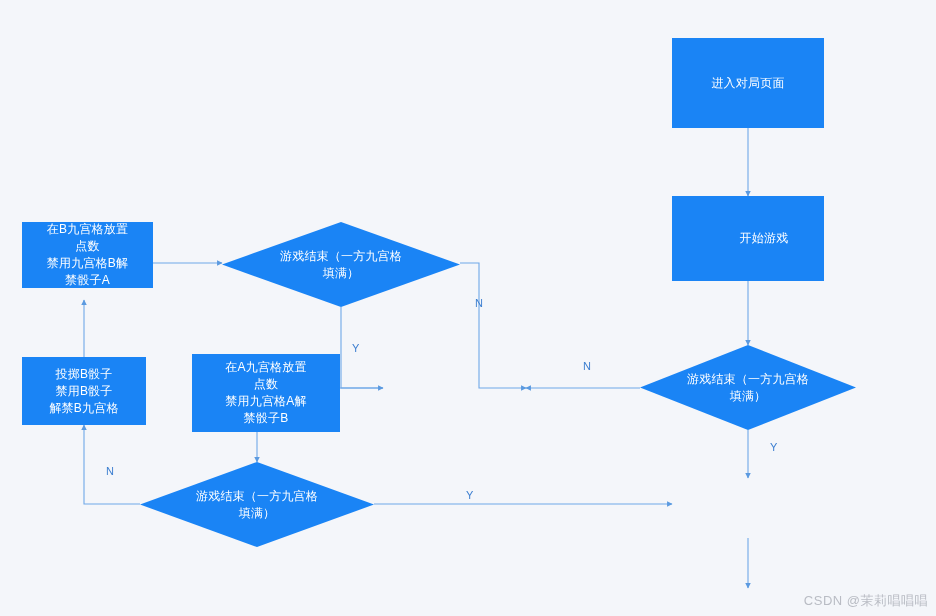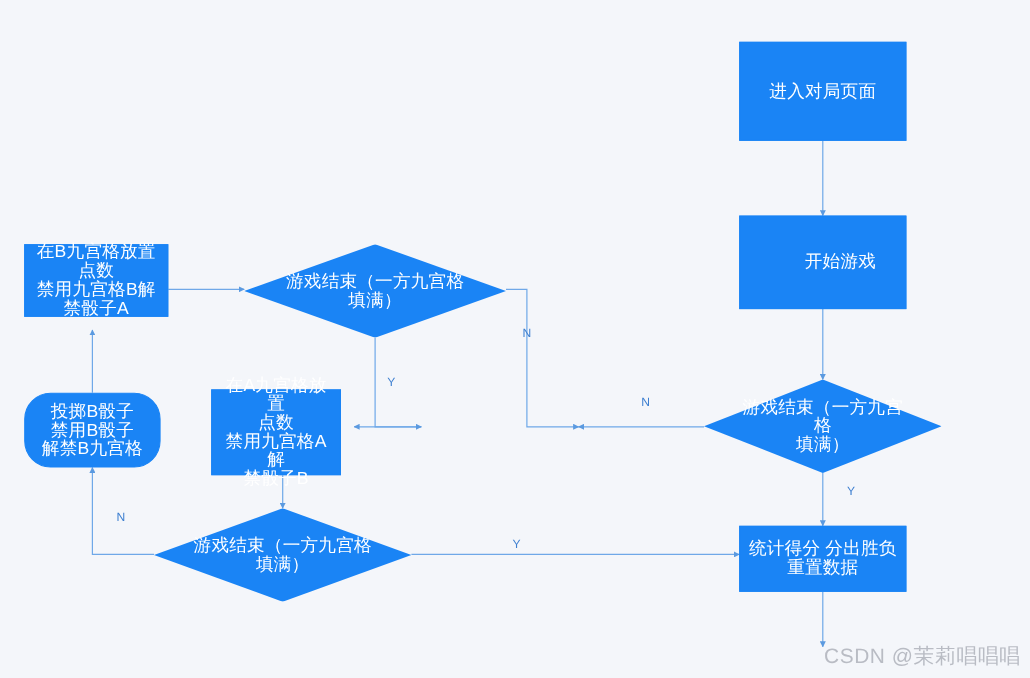--- a/index.html
+++ b/index.html
@@ -27,21 +27,21 @@
     height: 616px;
   }
   .node {
     position: absolute;
     box-sizing: border-box;
     display: flex;
     align-items: center;
     justify-content: center;
     text-align: center;
     color: #ffffff;
-    font-size: 16px;
+    font-size: 12px;
     line-height: 17px;
     letter-spacing: 0.2px;
     z-index: 2;
   }
   .node.process {
     background: #1a84f5;
     border: 1px solid #1a84f5;
   }
   .node-text {
     display: block;
@@ -72,21 +72,21 @@
     font-size: 11px;
     color: #3d7fd0;
     font-family: "Liberation Sans", "DejaVu Sans", sans-serif;
     z-index: 3;
     user-select: none;
   }
   #watermark {
     position: absolute;
     right: 8px;
     bottom: 6px;
-    font-size: 19px;
+    font-size: 13px;
     color: #b9bcc4;
     letter-spacing: 0.5px;
     z-index: 4;
     white-space: nowrap;
   }
 </style>
 </head>
 <body>
 
 <div id="canvas">
@@ -134,40 +134,36 @@
   <div class="node process" style="left:672px; top:196px; width:152px; height:85px;padding-left:32px;">
     <span class="node-text">开始游戏</span>
   </div>
 
   <div class="node decision" style="left:640px; top:345px; width:216px; height:85px;">
     <span class="diamond-shape"></span>
     <span class="node-text">游戏结束（一方九宫格
 填满）</span>
   </div>
 
-  <div class="node process" style="left:672px; top:478px; width:152px; height:60px;">
-    <span class="node-text">统计得分 分出胜负
-重置数据</span>
-  </div>
 
 
-  <div class="node process" style="left:192px; top:354px; width:118px; height:78px;">
+  <div class="node process" style="left:192px; top:354px; width:148px; height:78px;">
     <span class="node-text">在A九宫格放置
 点数
 禁用九宫格A解
 禁骰子B</span>
   </div>
 
   <div class="node decision" style="left:140px; top:462px; width:234px; height:85px;">
     <span class="diamond-shape"></span>
     <span class="node-text">游戏结束（一方九宫格
 填满）</span>
   </div>
 
-  <div class="node process" style="left:22px; top:357px; width:124px; height:68px;border-radius:24px;">
+  <div class="node process" style="left:22px; top:357px; width:124px; height:68px;">
     <span class="node-text">投掷B骰子
 禁用B骰子
 解禁B九宫格</span>
   </div>
 
   <div class="node process" style="left:22px; top:222px; width:131px; height:66px;">
     <span class="node-text">在B九宫格放置
 点数
 禁用九宫格B解
 禁骰子A</span>

